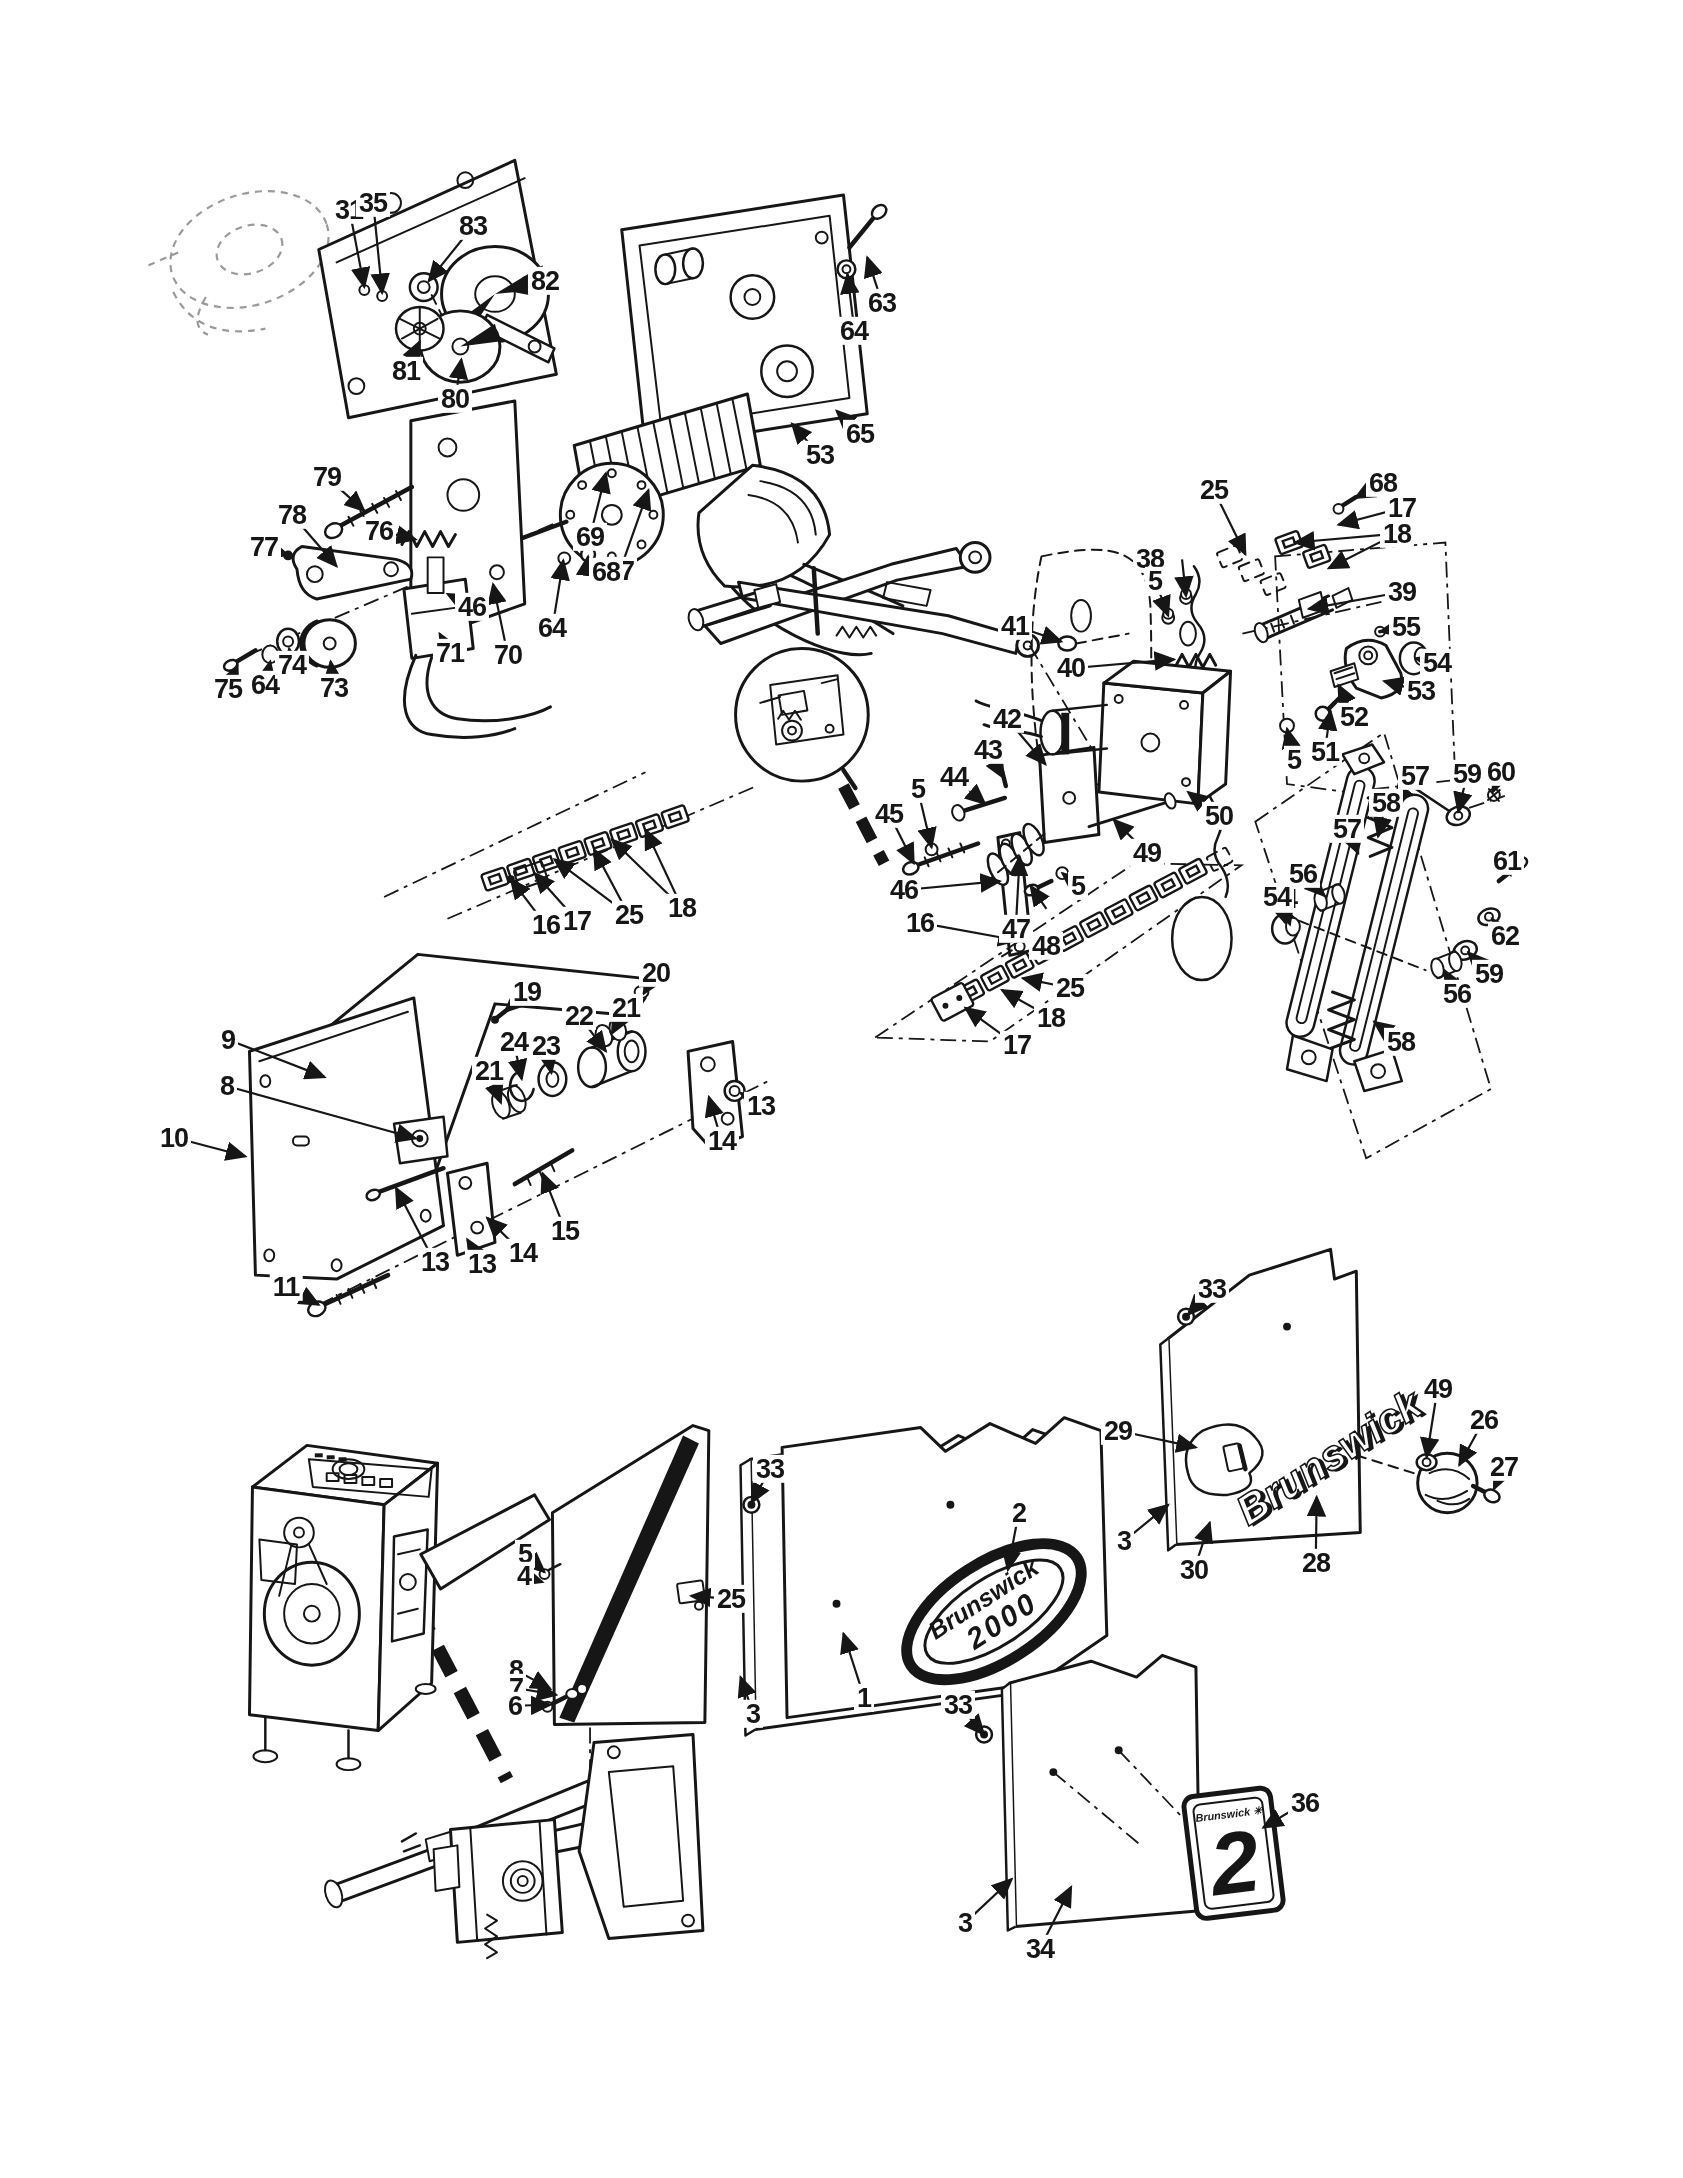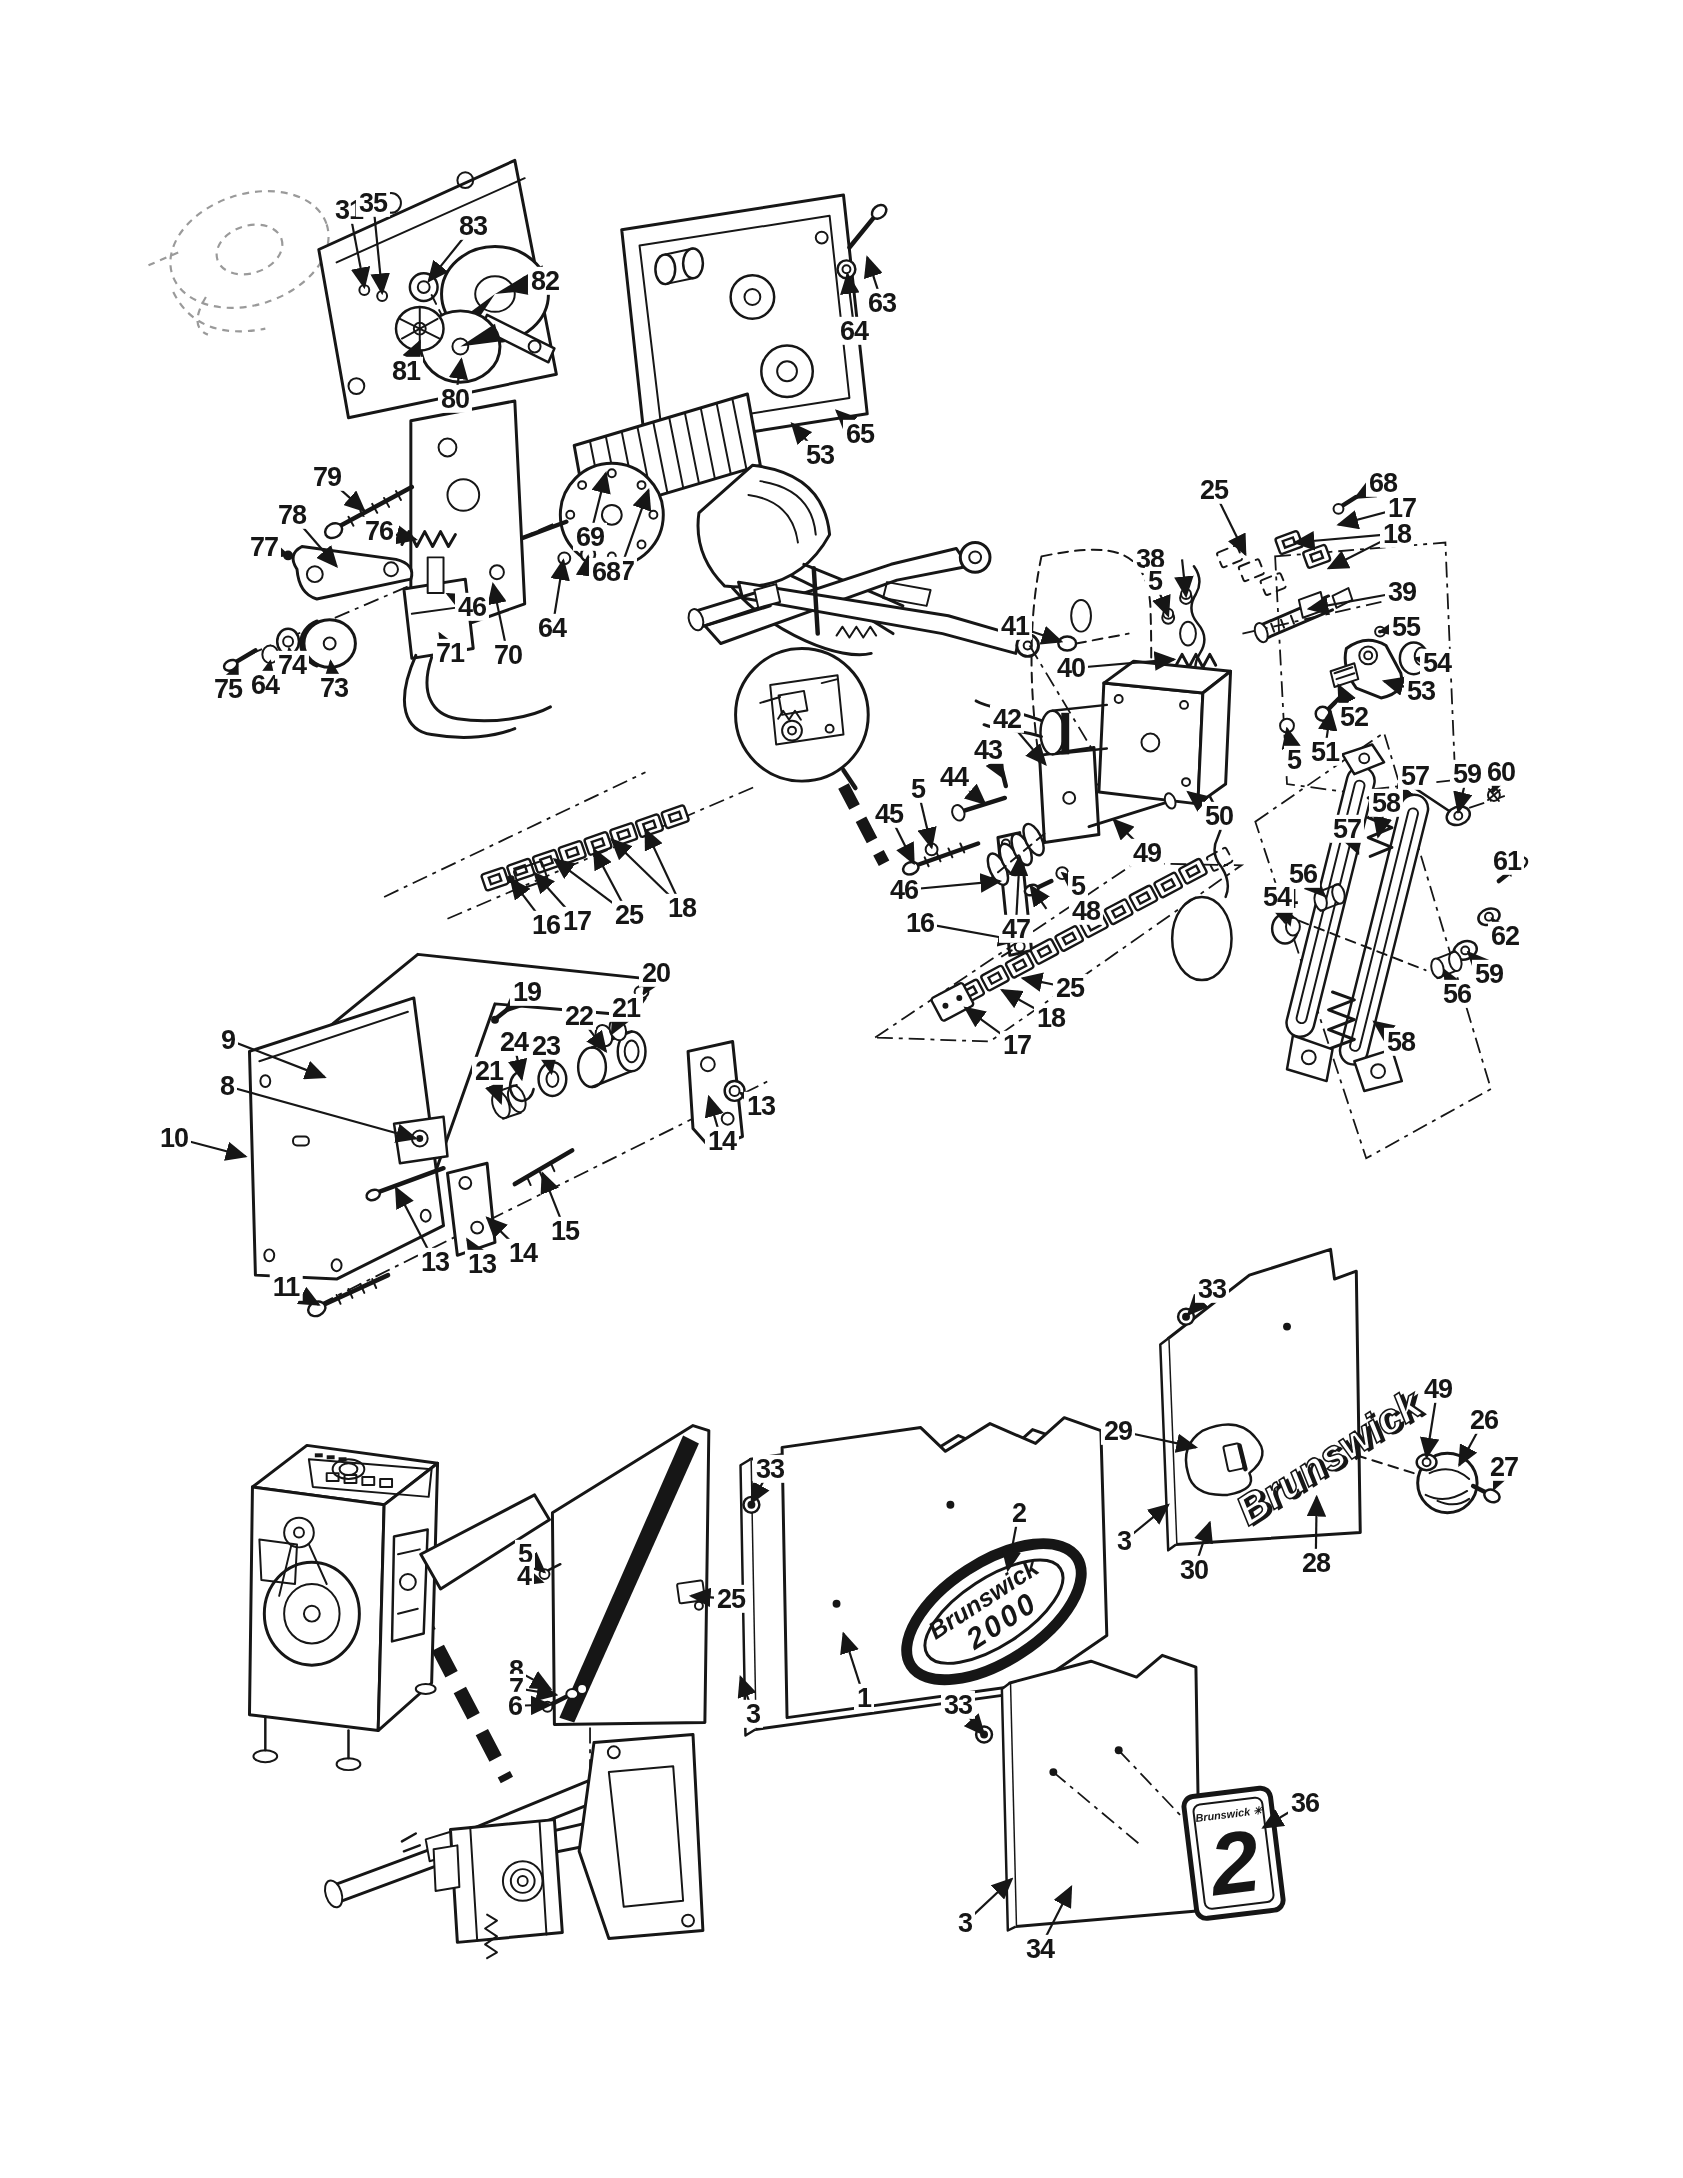--- a/index.html
+++ b/index.html
@@ -662,21 +662,21 @@
       <div class="callout" style="left: 1294px; top: 760px;">5</div>
       <div class="callout" style="left: 1071px; top: 668px;">40</div>
       <div class="callout" style="left: 1007px; top: 719px;">42</div>
       <div class="callout" style="left: 988px; top: 750px;">43</div>
       <div class="callout" style="left: 954px; top: 777px;">44</div>
       <div class="callout" style="left: 918px; top: 789px;">5</div>
       <div class="callout" style="left: 889px; top: 814px;">45</div>
       <div class="callout" style="left: 904px; top: 890px;">46</div>
       <div class="callout" style="left: 920px; top: 923px;">16</div>
       <div class="callout" style="left: 1016px; top: 929px;">47</div>
-      <div class="callout" style="left: 1046px; top: 911px; margin-left: 40px;">48</div>
+      <div class="callout" style="left: 1046px; top: 946px;">48</div>
       <div class="callout" style="left: 1078px; top: 886px;">5</div>
       <div class="callout" style="left: 1147px; top: 853px;">49</div>
       <div class="callout" style="left: 1219px; top: 816px;">50</div>
       <div class="callout" style="left: 1070px; top: 988px;">25</div>
       <div class="callout" style="left: 1051px; top: 1018px;">18</div>
       <div class="callout" style="left: 1017px; top: 1045px;">17</div>
       <div class="callout" style="left: 1283px; top: 899px;">54</div>
       <div class="callout" style="left: 1415px; top: 776px;">57</div>
       <div class="callout" style="left: 1467px; top: 774px;">59</div>
       <div class="callout" style="left: 1501px; top: 772px;">60</div>

